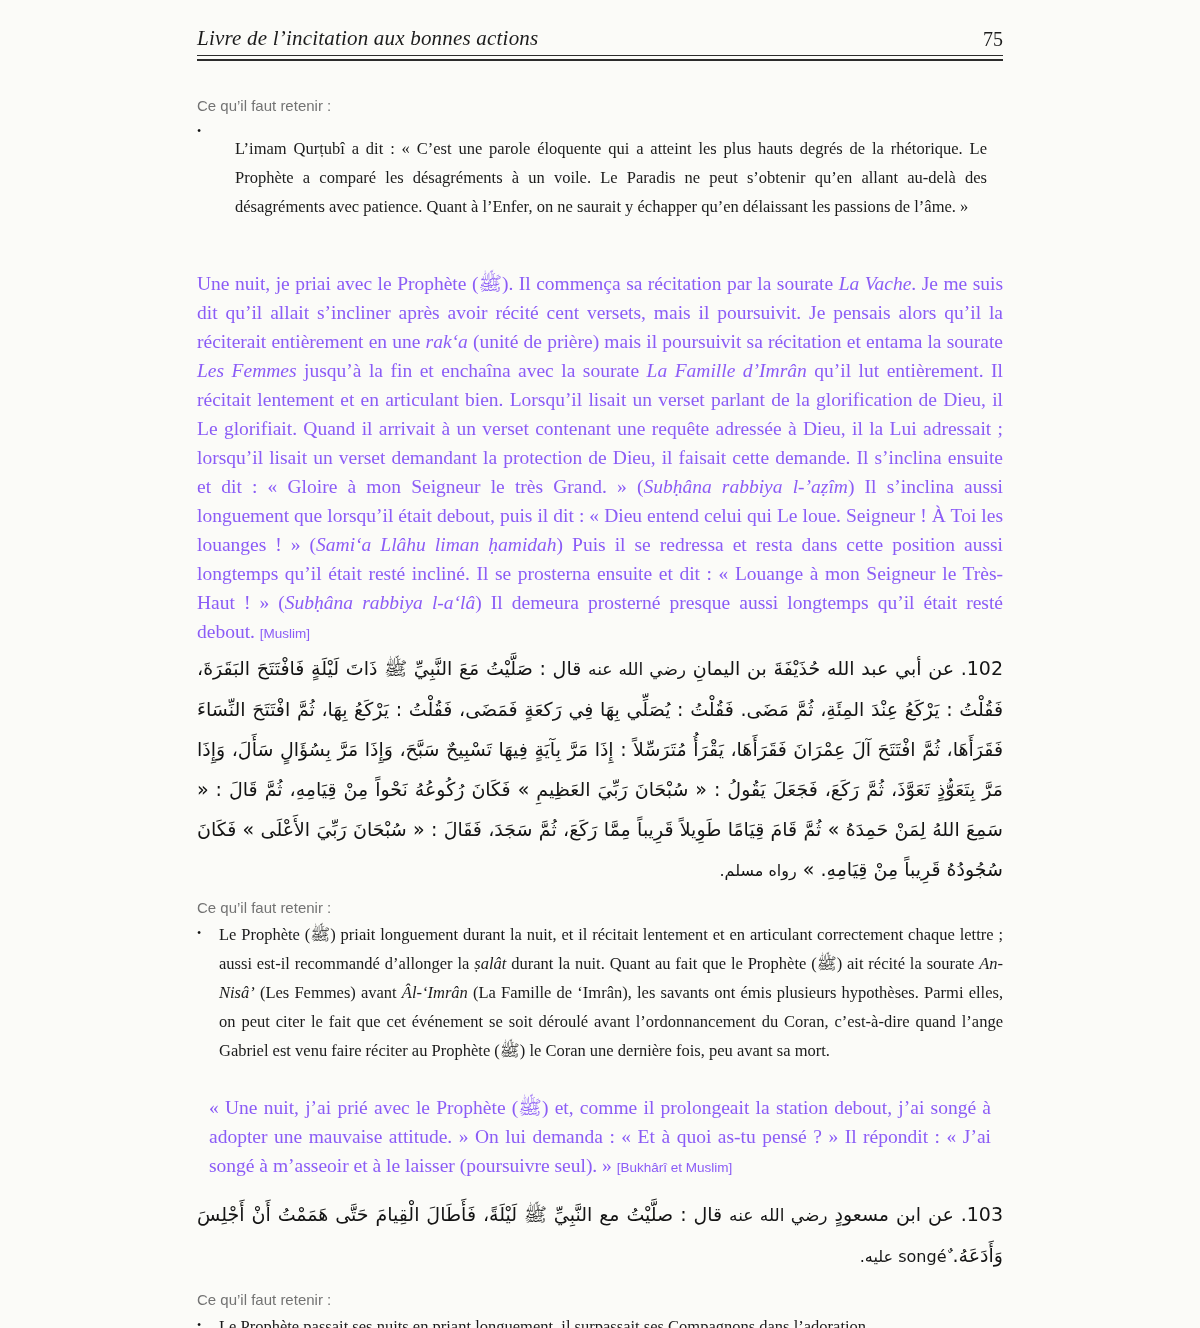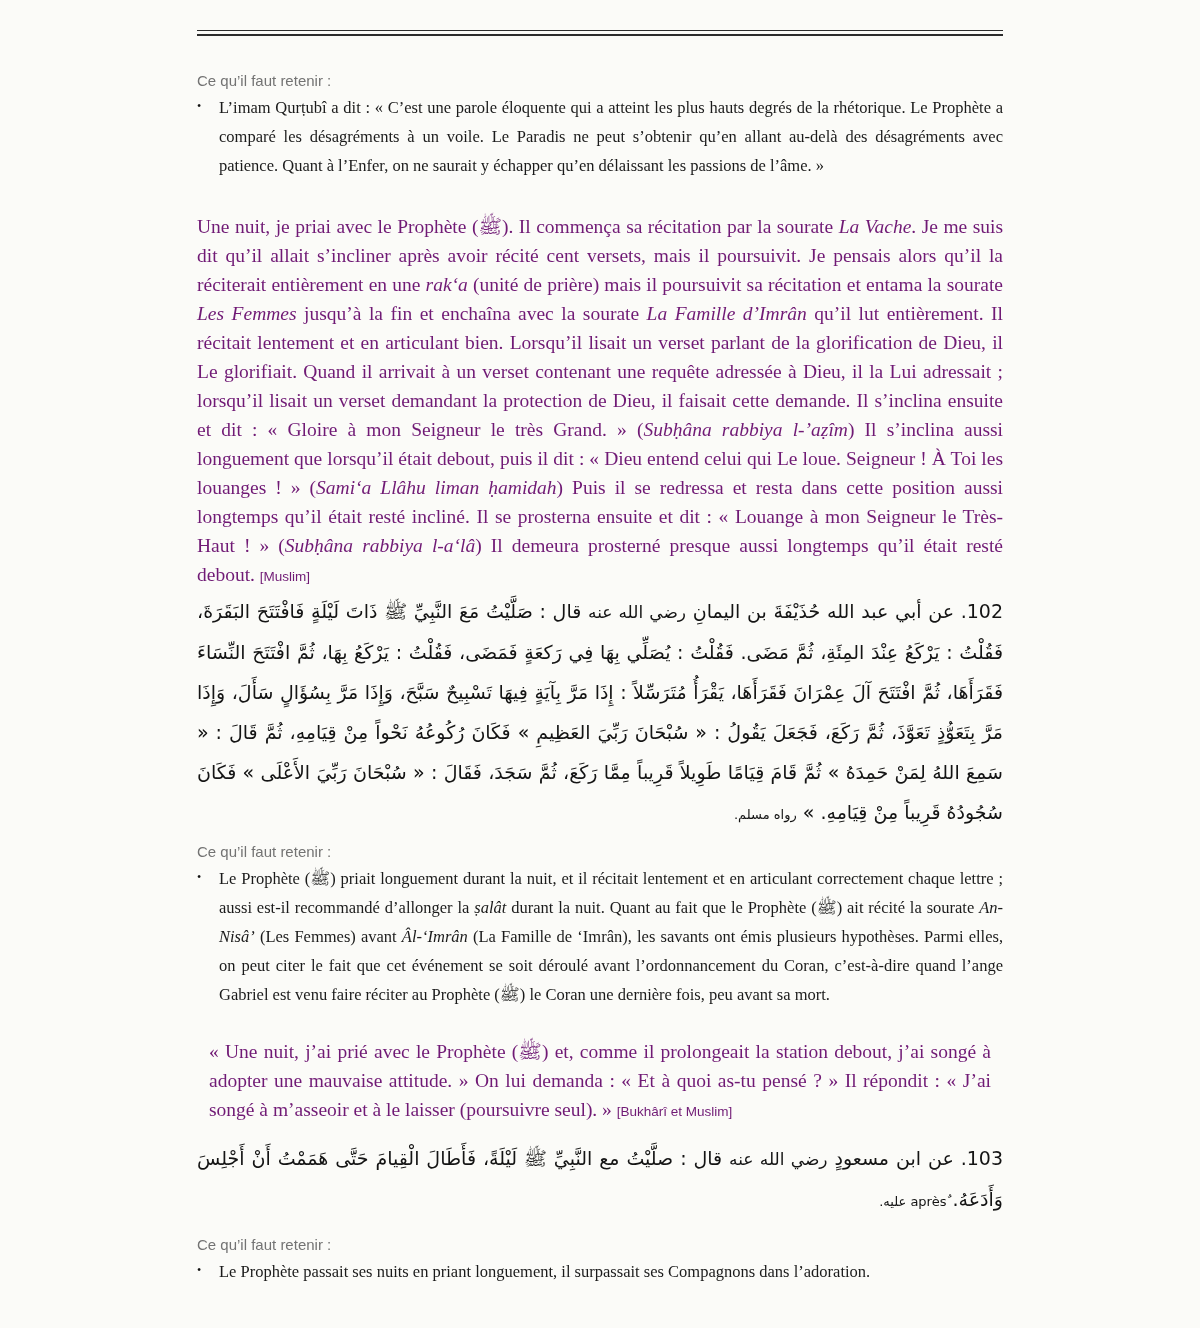--- a/index.html
+++ b/index.html
@@ -19,74 +19,78 @@
   
   .retenir{margin-top:0;}
   .retenir-label{font-family:"Liberation Sans",sans-serif;font-size:15px;color:#737373;}
   .bullet-item{display:flex;margin-top:4px;}
   .bullet-marker{flex:0 0 22px;font-size:12px;padding-top:6px;color:#111;}
   .bullet-text{flex:1;font-size:16.5px;line-height:1.76;text-align:justify;}
 
   
   .hadith-heading{font-family:"Liberation Sans",sans-serif;font-size:16.5px;color:#111;}
   .hadith-heading .bd{font-weight:700;font-size:18px;}
-  .hadith-body{font-size:19.5px;line-height:29px;text-align:justify;margin-top:7px;color:#701a75;}
+  .hadith-body{font-size:19.5px;line-height:29px;text-align:justify;margin-top:7px;color:#8b5cf6;}
 
   .it{font-style:italic;}
   .bd{font-weight:700;}
   .src{font-family:"Liberation Sans",sans-serif;font-size:13.5px;white-space:nowrap;}
 
   
   .arabic{
     direction:rtl;unicode-bidi:embed;
     font-family:"DejaVu Sans","Liberation Sans",sans-serif;
     font-size:19px;line-height:40px;text-align:justify;color:#141414;
   }
   .arabic .rad{font-size:17px;}   
-  .arabic .m{font-size:13px;margin-top:16px;}     
+  .arabic .m{font-size:16px;margin-top:16px;}     
 
   
   .s-intro{margin-top:36px;}
   .s-102{margin-top:32px;}
   .arabic-102{margin-top:16px;}
   .retenir-102{margin-top:8px;}
   .s-103{margin-top:28px;}
   .arabic-103{margin-top:14px;}
   .retenir-103{margin-top:14px;}
 </style>
 </head>
 <body>
 
 <div class="content">
 
+  <div class="running-header">
+    <span class="book-title">Livre de l’incitation aux bonnes actions</span>
+    <span class="page-number">75</span>
+  </div>
   <div class="header-rule"></div>
 
   <div class="retenir s-intro">
     <div class="retenir-label">Ce qu’il faut retenir :</div>
     <div class="bullet-item">
       <span class="bullet-marker">•</span>
-      <p class="bullet-text" style="margin:0"><span>L’imam Qurṭubî a dit : « C’est une parole éloquente qui a atteint les plus hauts degrés de la rhétorique. Le Prophète a comparé les désagréments à un voile. Le Paradis ne peut s’obtenir qu’en allant au-delà des désagréments avec patience. Quant à l’Enfer, on ne saurait y échapper qu’en délaissant les passions de l’âme. »</span></p>
+      <p class="bullet-text" style="margin:16px"><span>L’imam Qurṭubî a dit : « C’est une parole éloquente qui a atteint les plus hauts degrés de la rhétorique. Le Prophète a comparé les désagréments à un voile. Le Paradis ne peut s’obtenir qu’en allant au-delà des désagréments avec patience. Quant à l’Enfer, on ne saurait y échapper qu’en délaissant les passions de l’âme. »</span></p>
     </div>
   </div>
 
   <div class="s-102">
     <p class="hadith-body" style="margin:0"><span>Une nuit, je priai avec le Prophète (ﷺ). Il commença sa récitation par la sourate </span><span class="it">La Vache</span><span>. Je me suis dit qu’il allait s’incliner après avoir récité cent versets, mais il poursuivit. Je pensais alors qu’il la réciterait entièrement en une </span><span class="it">rak‘a</span><span> (unité de prière) mais il poursuivit sa récitation et entama la sourate </span><span class="it">Les Femmes</span><span> jusqu’à la fin et enchaîna avec la sourate </span><span class="it">La Famille d’Imrân</span><span> qu’il lut entièrement. Il récitait lentement et en articulant bien. Lorsqu’il lisait un verset parlant de la glorification de Dieu, il Le glorifiait. Quand il arrivait à un verset contenant une requête adressée à Dieu, il la Lui adressait ; lorsqu’il lisait un verset demandant la protection de Dieu, il faisait cette demande. Il s’inclina ensuite et dit : « Gloire à mon Seigneur le très Grand. » (</span><span class="it">Subḥâna rabbiya l-’aẓîm</span><span>) Il s’inclina aussi longuement que lorsqu’il était debout, puis il dit : « Dieu entend celui qui Le loue. Seigneur ! À Toi les louanges ! » (</span><span class="it">Sami‘a Llâhu liman ḥamidah</span><span>) Puis il se redressa et resta dans cette position aussi longtemps qu’il était resté incliné. Il se prosterna ensuite et dit : « Louange à mon Seigneur le Très-Haut ! » (</span><span class="it">Subḥâna rabbiya l-a‘lâ</span><span>) Il demeura prosterné presque aussi longtemps qu’il était resté debout. </span><span class="src">[Muslim]</span></p>
     <p class="arabic arabic-102" style="margin:0" dir="rtl"><span>102. عن أبي عبد الله حُذَيْفَةَ بن اليمانِ </span><span class="rad">رضي الله عنه</span><span> قال : صَلَّيْتُ مَعَ النَّبِيِّ ﷺ ذَاتَ لَيْلَةٍ فَافْتَتَحَ البَقَرَةَ، فَقُلْتُ : يَرْكَعُ عِنْدَ المِئَةِ، ثُمَّ مَضَى. فَقُلْتُ : يُصَلِّي بِهَا فِي رَكعَةٍ فَمَضَى، فَقُلْتُ : يَرْكَعُ بِهَا، ثُمَّ افْتَتَحَ النِّسَاءَ فَقَرَأَهَا، ثُمَّ افْتَتَحَ آلَ عِمْرَانَ فَقَرَأَهَا، يَقْرَأُ مُتَرَسِّلاً : إِذَا مَرَّ بِآيَةٍ فِيهَا تَسْبِيحٌ سَبَّحَ، وَإِذَا مَرَّ بِسُؤَالٍ سَأَلَ، وَإِذَا مَرَّ بِتَعَوُّذٍ تَعَوَّذَ، ثُمَّ رَكَعَ، فَجَعَلَ يَقُولُ : « سُبْحَانَ رَبِّيَ العَظِيمِ » فَكَانَ رُكُوعُهُ نَحْواً مِنْ قِيَامِهِ، ثُمَّ قَالَ : « سَمِعَ اللهُ لِمَنْ حَمِدَهُ » ثُمَّ قَامَ قِيَامًا طَوِيلاً قَرِيباً مِمَّا رَكَعَ، ثُمَّ سَجَدَ، فَقَالَ : « سُبْحَانَ رَبِّيَ الأَعْلَى » فَكَانَ سُجُودُهُ قَرِيباً مِنْ قِيَامِهِ. » </span><span class="m">رواه مسلم.</span></p>
     <div class="retenir retenir-102">
       <div class="retenir-label">Ce qu’il faut retenir :</div>
       <div class="bullet-item">
         <span class="bullet-marker">•</span>
         <p class="bullet-text" style="margin:0"><span>Le Prophète (ﷺ) priait longuement durant la nuit, et il récitait lentement et en articulant correctement chaque lettre ; aussi est-il recommandé d’allonger la </span><span class="it">ṣalât</span><span> durant la nuit. Quant au fait que le Prophète (ﷺ) ait récité la sourate </span><span class="it">An-Nisâ’</span><span> (Les Femmes) avant </span><span class="it">Âl-‘Imrân</span><span> (La Famille de ‘Imrân), les savants ont émis plusieurs hypothèses. Parmi elles, on peut citer le fait que cet événement se soit déroulé avant l’ordonnancement du Coran, c’est-à-dire quand l’ange Gabriel est venu faire réciter au Prophète (ﷺ) le Coran une dernière fois, peu avant sa mort.</span></p>
       </div>
     </div>
   </div>
 
   <div class="s-103">
     <p class="hadith-body" style="margin:12px"><span>« Une nuit, j’ai prié avec le Prophète (ﷺ) et, comme il prolongeait la station debout, j’ai songé à adopter une mauvaise attitude. » On lui demanda : « Et à quoi as-tu pensé ? » Il répondit : « J’ai songé à m’asseoir et à le laisser (poursuivre seul). » </span><span class="src">[Bukhârî et Muslim]</span></p>
-    <p class="arabic arabic-103" style="margin:0" dir="rtl"><span>103. عن ابن مسعودٍ </span><span class="rad">رضي الله عنه</span><span> قال : صلَّيْتُ مع النَّبِيِّ ﷺ لَيْلَةً، فَأَطَالَ الْقِيامَ حَتَّى هَمَمْتُ أَنْ أَجْلِسَ وَأَدَعَهُ. </span><span class="m">aprèsٌ عليه.</span></p>
+    <p class="arabic arabic-103" style="margin:0" dir="rtl"><span>103. عن ابن مسعودٍ </span><span class="rad">رضي الله عنه</span><span> قال : صلَّيْتُ مع النَّبِيِّ ﷺ لَيْلَةً، فَأَطَالَ الْقِيامَ حَتَّى هَمَمْتُ أَنْ أَجْلِسَ وَأَدَعَهُ. </span><span class="m">songéٌ عليه.</span></p>
     <div class="retenir retenir-103">
       <div class="retenir-label">Ce qu’il faut retenir :</div>
       <div class="bullet-item">
         <span class="bullet-marker">•</span>
         <p class="bullet-text" style="margin:0"><span>Le Prophète passait ses nuits en priant longuement, il surpassait ses Compagnons dans l’adoration.</span></p>
       </div>
     </div>
   </div>
 
 </div>

